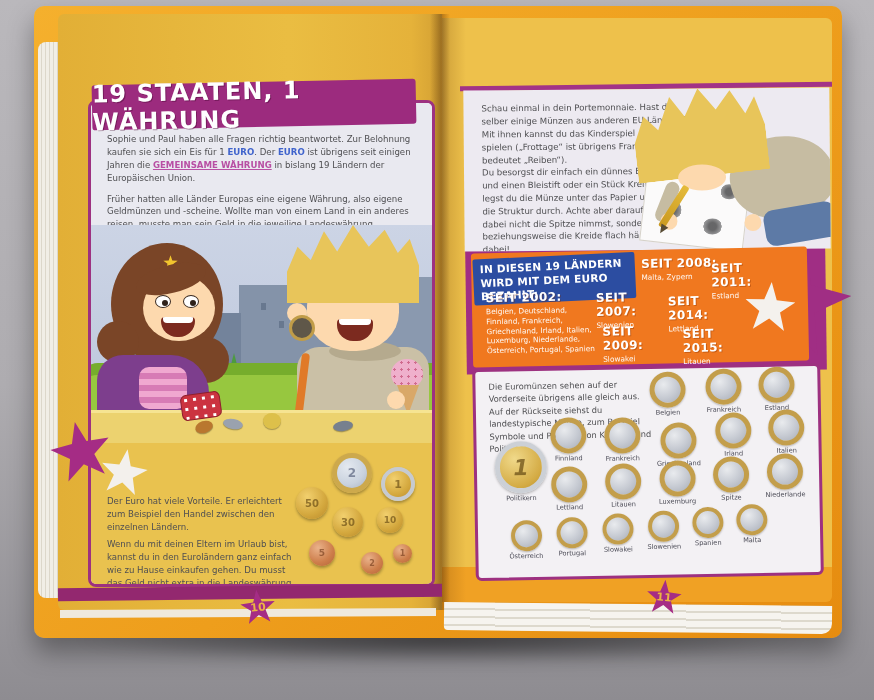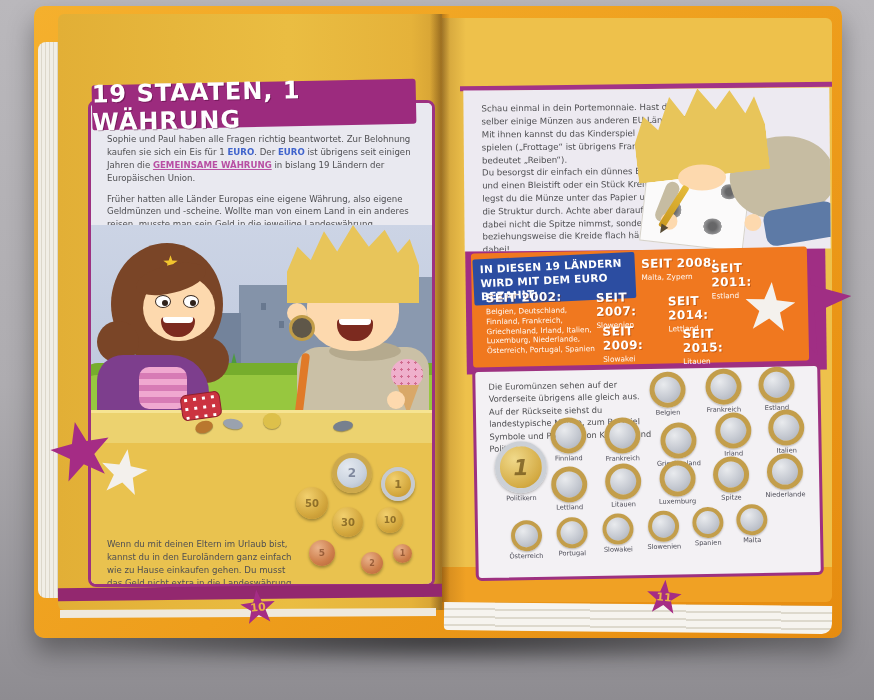--- a/index.html
+++ b/index.html
@@ -215,20 +215,21 @@
 
     <div class="ledge"></div>
 
     <div class="mini-coin" style="left:104px; top:196px; width:18px; height:12px; background:#b9772f; transform:rotate(-18deg);"></div>
     <div class="mini-coin" style="left:132px; top:194px; width:20px; height:10px; background:#9aa2ae; transform:rotate(10deg);"></div>
     <div class="mini-coin" style="left:172px; top:188px; width:18px; height:16px; background:#ddc04a;"></div>
     <div class="mini-coin" style="left:242px; top:196px; width:20px; height:10px; background:#77808e; transform:rotate(-8deg);"></div>
   </div>
 
   <div class="lp-bottom">
+    <p style="left:16px; top:52px;">Der Euro hat viele Vorteile. Er erleichtert zum Beispiel den Handel zwischen den einzelnen Ländern.</p>
     <p style="left:16px; top:95px;">Wenn du mit deinen Eltern im Urlaub bist, kannst du in den Euroländern ganz einfach wie zu Hause einkaufen gehen. Du musst das Geld nicht extra in die Landeswährung umtauschen.</p>
 
     <div class="lp-coin c-2e" style="left:241px; top:10px;  width:40px; height:40px; font-size:12px;">2</div>
     <div class="lp-coin c-1e" style="left:290px; top:24px;  width:34px; height:34px; font-size:11px;">1</div>
     <div class="lp-coin c-gold" style="left:205px; top:44px;  width:32px; height:32px; font-size:10px;">50</div>
     <div class="lp-coin c-gold" style="left:242px; top:64px;  width:30px; height:30px; font-size:10px;">30</div>
     <div class="lp-coin c-gold" style="left:286px; top:64px;  width:26px; height:26px; font-size:9px;">10</div>
     <div class="lp-coin c-copper" style="left:218px; top:97px; width:26px; height:26px; font-size:9px;">5</div>
     <div class="lp-coin c-copper" style="left:270px; top:109px; width:22px; height:22px; font-size:8px;">2</div>
     <div class="lp-coin c-copper" style="left:302px; top:101px; width:19px; height:19px; font-size:8px;">1</div>

